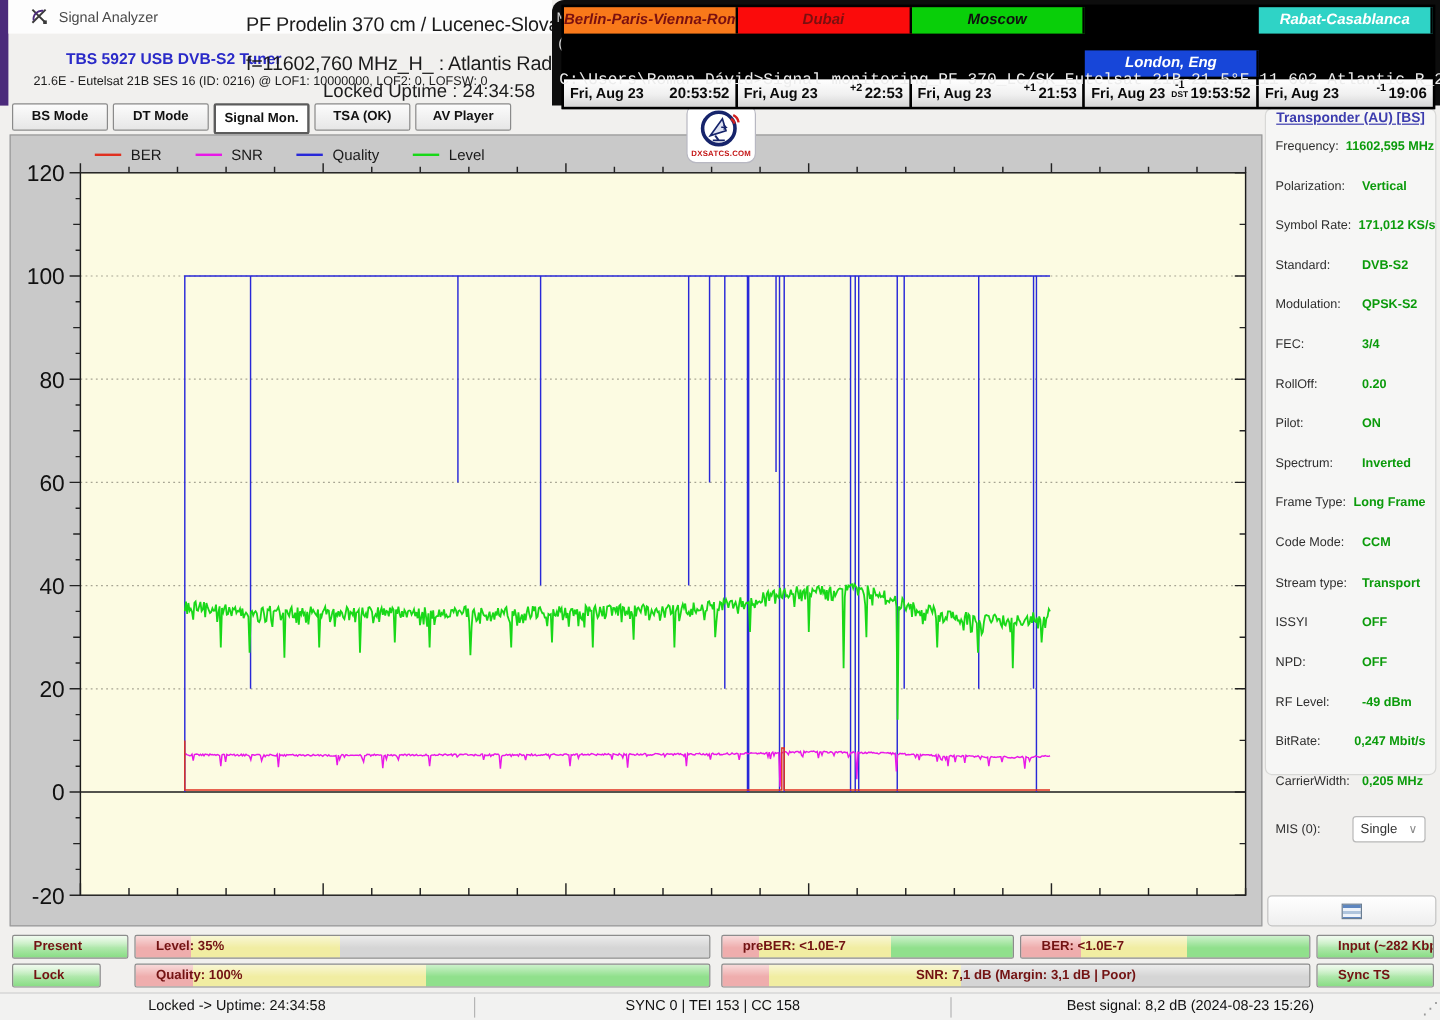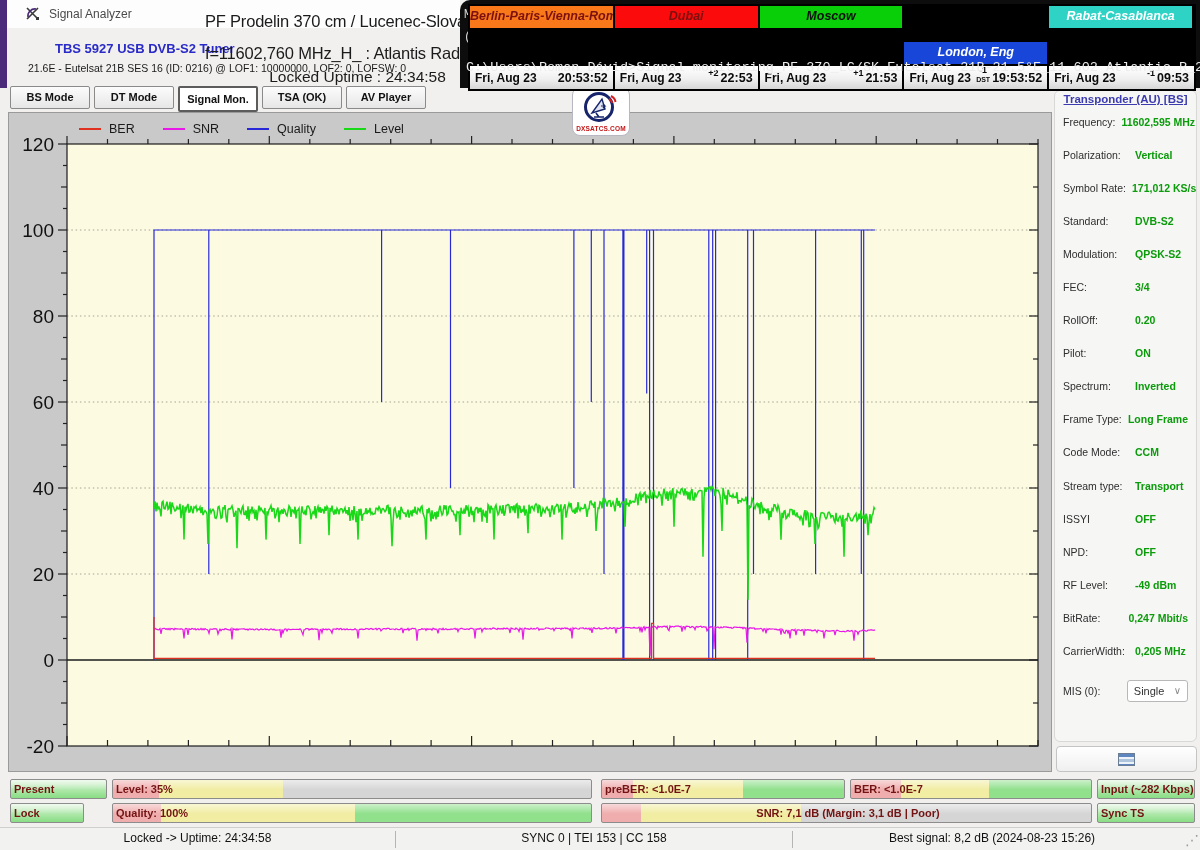--- a/index.html
+++ b/index.html
@@ -38,36 +38,36 @@
         border-right:2px solid #000;overflow:hidden;white-space:nowrap}
   .ck-h:last-of-type,.ck-t:last-of-type{border-right:none}
   .ck-t{height:25px;background:linear-gradient(180deg,#ffffff 0%,#f0f0f0 55%,#d6d6d6 100%);border-right:2px solid #000;border-top:2px solid #000;
         display:flex;align-items:center;font-weight:bold;font-size:12px;color:#0a0a0a;padding:0 5px;gap:2px;white-space:nowrap}
   .ck-spacer{flex:1}
   .ck-off{font-size:9px;line-height:1;transform:translateY(-4px);text-align:center}
   .ck-off .sub{display:block;font-size:7px;transform:translateY(1px)}
   .ck-time{font-size:12.5px}
   .term-line{position:absolute;left:6px;top:60px;color:#ececec;font:13.5px "Liberation Mono","DejaVu Sans Mono",monospace;white-space:pre}
   
-  .panel{position:absolute;left:1054px;top:90px;width:143px;height:652px;background:#f6f6f5;border:1px solid #d8d8d6;border-radius:6px;padding:10px 8px 0 8px}
+  .panel{position:absolute;left:1054px;top:90px;width:143px;height:556px;background:#f6f6f5;border:1px solid #d8d8d6;border-radius:6px;padding:10px 8px 0 8px}
   .panel-title{font-size:11.5px;font-weight:bold;color:#3c3cae;text-decoration:underline;text-align:center;margin-top:-8px;white-space:nowrap}
   .p-row{display:flex;align-items:center;height:33.1px}
   .p-label{width:66px;font-size:10.5px;color:#2e2e2e;white-space:nowrap}
   .p-val{font-size:10.5px;font-weight:bold;color:#0b9b0b;margin-left:6px;white-space:nowrap}
   .mis-row{display:flex;align-items:center;margin-top:12px}
   .mis-box{width:66px;height:22px;border:1px solid #b8b8b8;border-radius:3px;background:#fff;display:flex;align-items:center;
            justify-content:space-between;padding:0 6px;font-size:11px;color:#333;margin-left:4px}
   .mis-chevron{color:#8a8a8a;font-size:10px}
   .side-btn{position:absolute;left:1056px;top:746px;width:141px;height:26px;background:linear-gradient(#ffffff,#efefef);
             border:1px solid #c4c4c4;border-radius:4px;display:flex;align-items:center;justify-content:center;cursor:default}
   .stripe-icon{width:17px;height:13px;border:1px solid #6a7d92;
                background:repeating-linear-gradient(180deg,#5d86c0 0 3px,#eef3fa 3px 5px,#aec4dd 5px 8px,#eef3fa 8px 10px,#5d86c0 10px 13px)}
   
   .gauge{position:absolute;height:20px;border:1px solid #8c8c8c;border-radius:2px;font-size:11px;font-weight:bold;color:#731313;
-         line-height:18px;padding-left:3px;white-space:nowrap;overflow:hidden}
+         line-height:18px;padding-left:17px;white-space:nowrap;overflow:hidden}
   
   .statusbar{position:absolute;left:0;top:827px;width:1200px;height:23px;background:#f2f2f1;border-top:1px solid #cfcfcf;
              font-size:12px;font-weight:normal;color:#111}
   .sb-sec{position:absolute;top:3px;text-align:center}
   .sb-sep{position:absolute;top:3px;width:1px;height:17px;background:#b5b5b5}
   .sb-grip{position:absolute;right:3px;top:4px;font-size:14px;color:#9a9a9a;letter-spacing:-2px}
 </style>
 </head>
 <body>
 
@@ -275,21 +275,21 @@
         <div class="ck-t">
           <span>Fri, Aug 23</span>
           <span class="ck-spacer"></span>
           <span class="ck-off">-1<span class="sub">DST</span></span>
           <span class="ck-time">19:53:52</span>
         </div>
         <div class="ck-t">
           <span>Fri, Aug 23</span>
           <span class="ck-spacer"></span>
           <span class="ck-off">-1</span>
-          <span class="ck-time">09:53</span>
+          <span class="ck-time">19:06</span>
         </div>
       </div>
     <div class="term-line">C:\Users\Roman Dávid&gt;Signal monitoring_PF 370_LC/SK_Eutelsat 21B-21.5°E_11 602 Atlantic R_22.8.24+</div>
   </div>
 
   <div class="panel">
     <div class="panel-title">Transponder (AU) [BS]</div>
     <div id="panel-rows">
         <div class="p-row">
           <span class="p-label">Frequency:</span>

